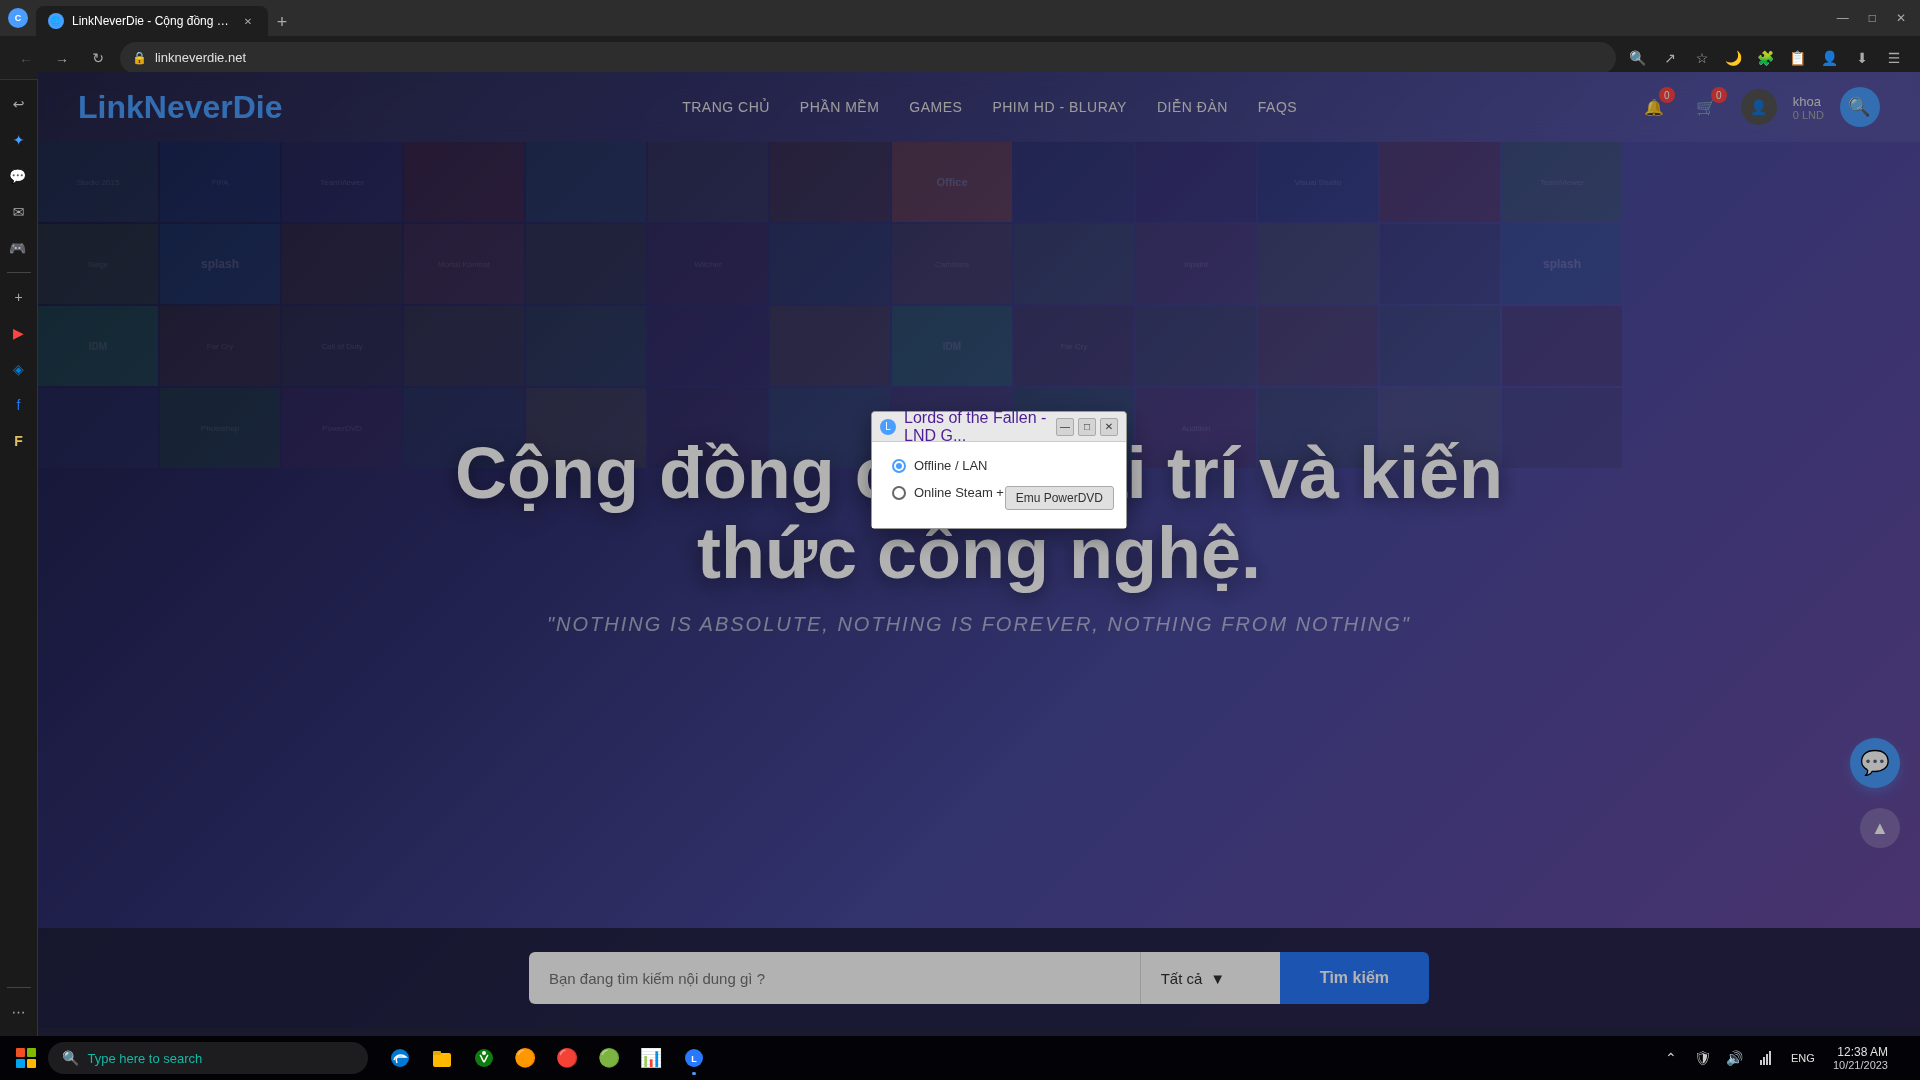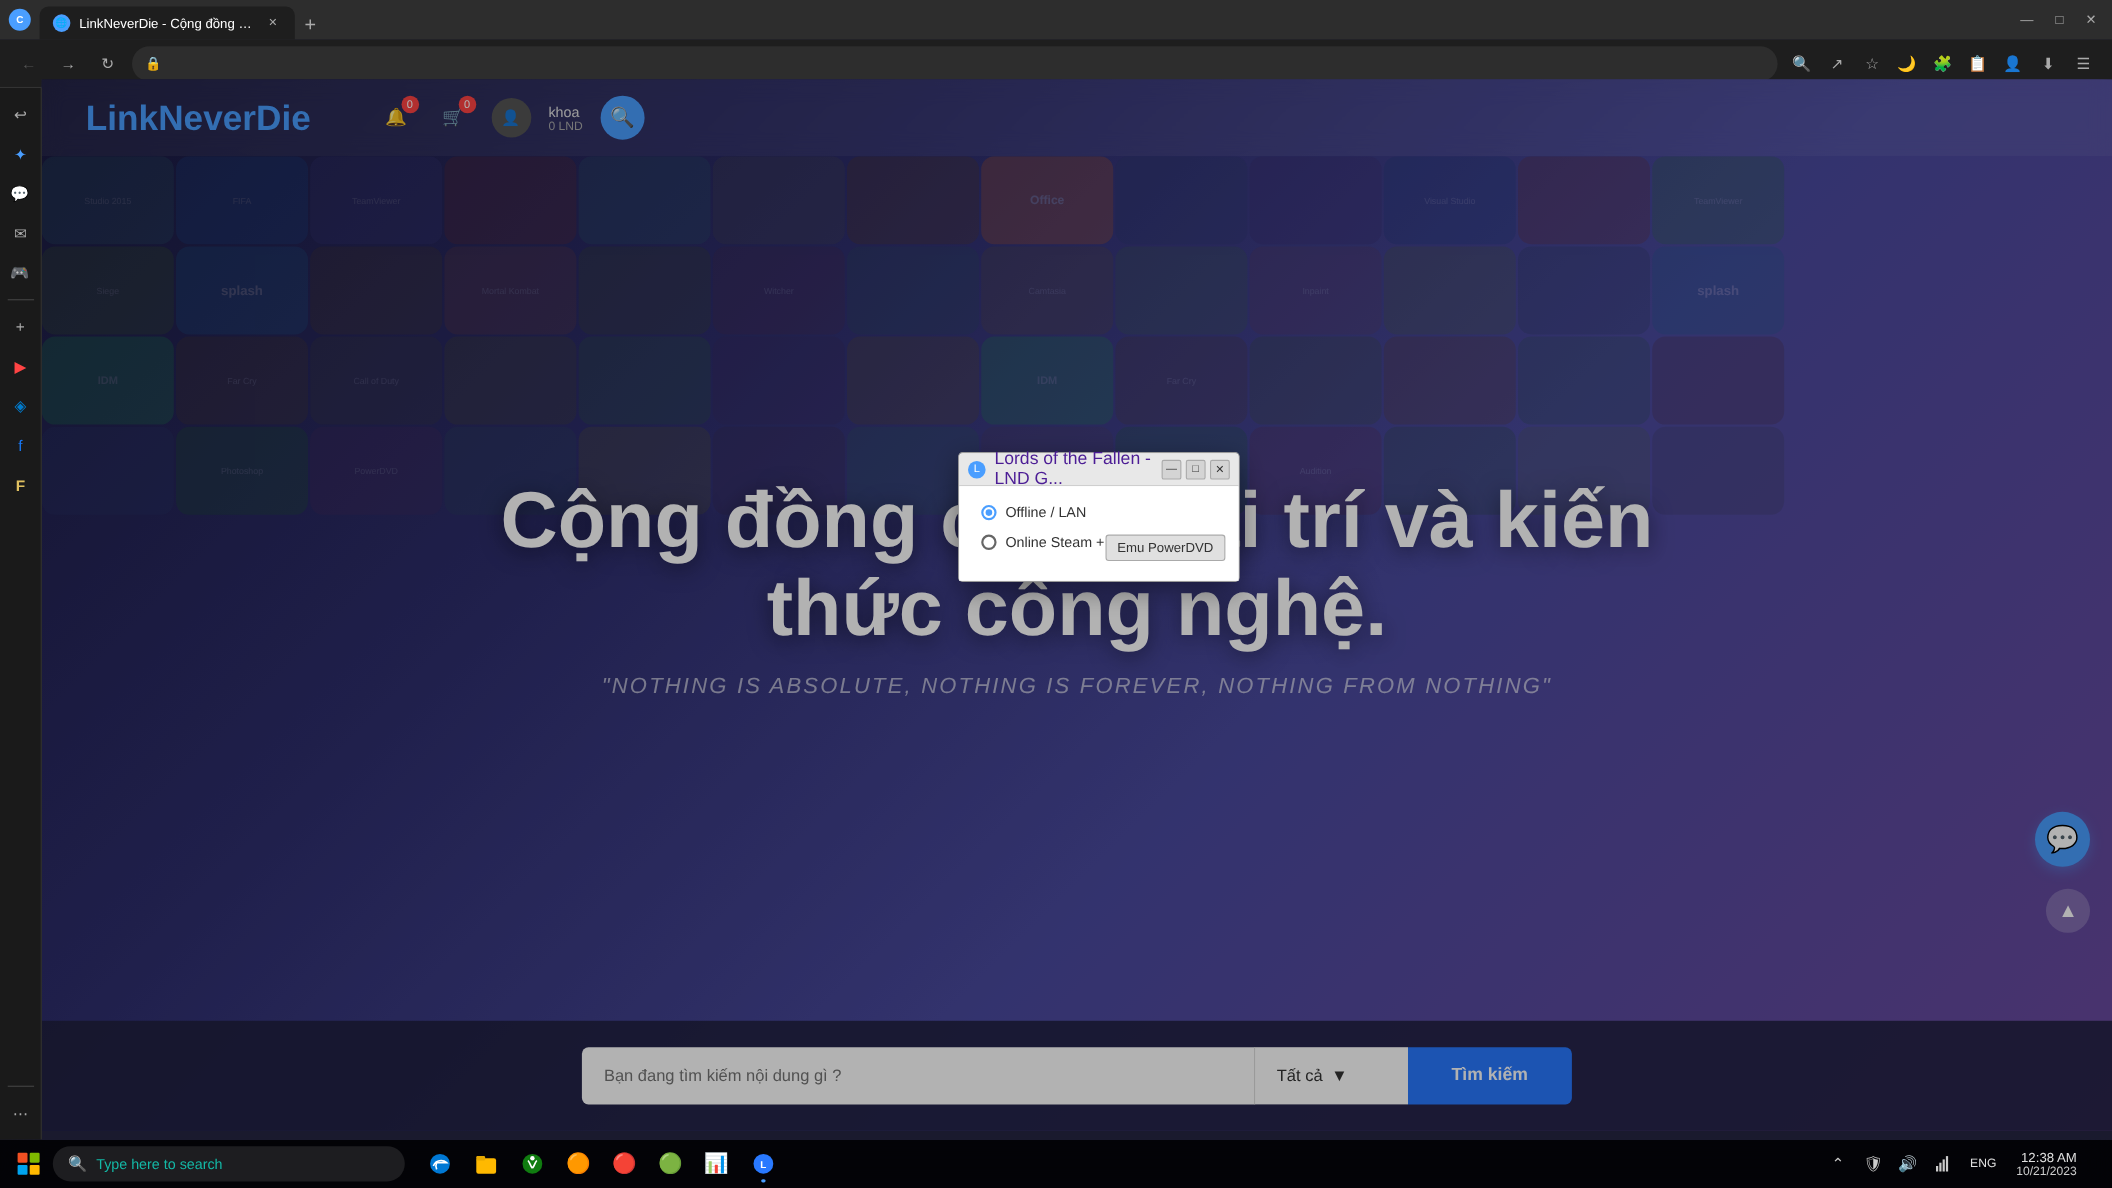--- a/index.html
+++ b/index.html
@@ -306,21 +306,21 @@
     }
     .tile-row {
       display: flex;
       gap: 2px;
       flex-shrink: 0;
     }
     .tile {
       width: 120px;
       height: 80px;
       background: #4a4a8a;
-      border-radius: 12px;
+      border-radius: 0;
       flex-shrink: 0;
       display: flex;
       align-items: center;
       justify-content: center;
       font-size: 10px;
       color: rgba(255,255,255,0.5);
       overflow: hidden;
     }
     .tile:nth-child(odd) { background: #3a3a7a; }
     .tile:nth-child(3n) { background: #5a4a8a; }
@@ -698,20 +698,21 @@
     <div class="win-ctrl close">✕</div>
   </div>
 </div>
 
 <div class="address-bar">
   <div class="nav-btn disabled">←</div>
   <div class="nav-btn">→</div>
   <div class="nav-btn">↻</div>
   <div class="url-bar">
     <span class="url-lock">🔒</span>
+    <span class="url-text">linkneverdie.net</span>
   </div>
   <div class="address-bar-actions">
     <div class="addr-action">🔍</div>
     <div class="addr-action">↗</div>
     <div class="addr-action">☆</div>
     <div class="addr-action">🌙</div>
     <div class="addr-action">🧩</div>
     <div class="addr-action">📋</div>
     <div class="addr-action">👤</div>
     <div class="addr-action">⬇</div>
@@ -733,20 +734,28 @@
   <div class="sidebar-icon" style="font-weight:bold;color:#e0c060;">F</div>
   <div class="sidebar-divider sidebar-bottom"></div>
   <div class="sidebar-icon">⋯</div>
 </div>
 
 <div class="main-content">
   <div class="website">
 
     <div class="site-header">
       <div class="site-logo">LinkNeverDie</div>
+      <nav class="site-nav">
+        <span class="site-nav-item">TRANG CHỦ</span>
+        <span class="site-nav-item">PHẦN MỀM</span>
+        <span class="site-nav-item">GAMES</span>
+        <span class="site-nav-item">PHIM HD - BLURAY</span>
+        <span class="site-nav-item">DIỄN ĐÀN</span>
+        <span class="site-nav-item">FAQS</span>
+      </nav>
       <div class="site-header-right">
         <div class="notification-btn">
           🔔
           <span class="notification-badge">0</span>
         </div>
         <div class="notification-btn">
           🛒
           <span class="notification-badge">0</span>
         </div>
         <div class="user-avatar">👤</div>

